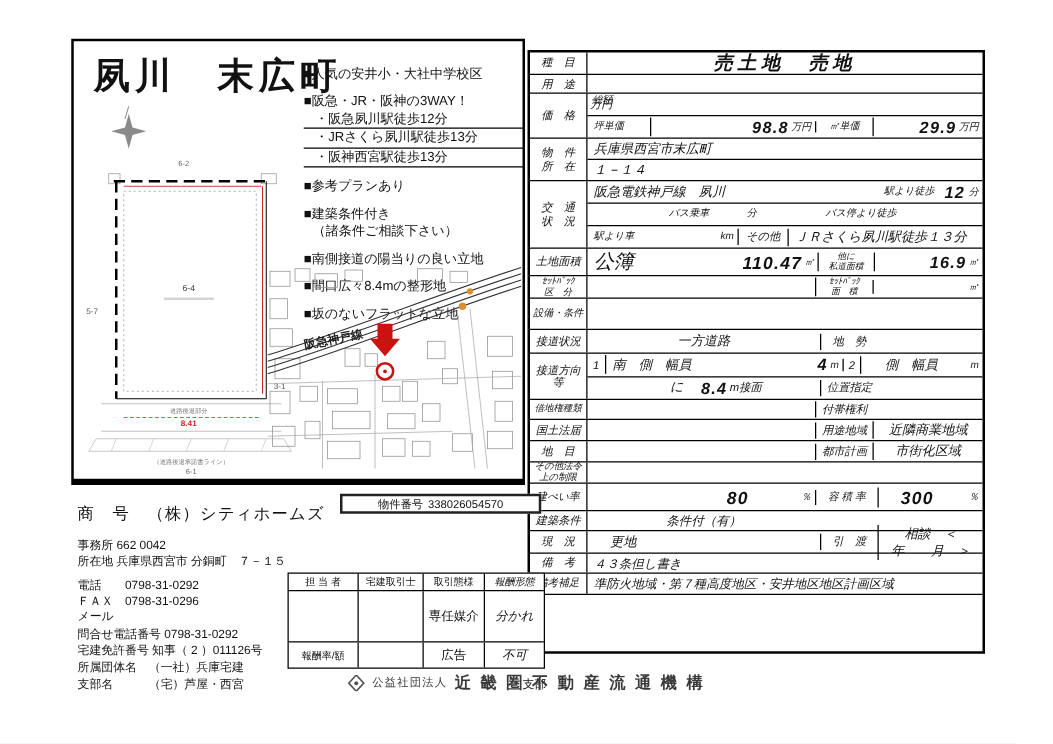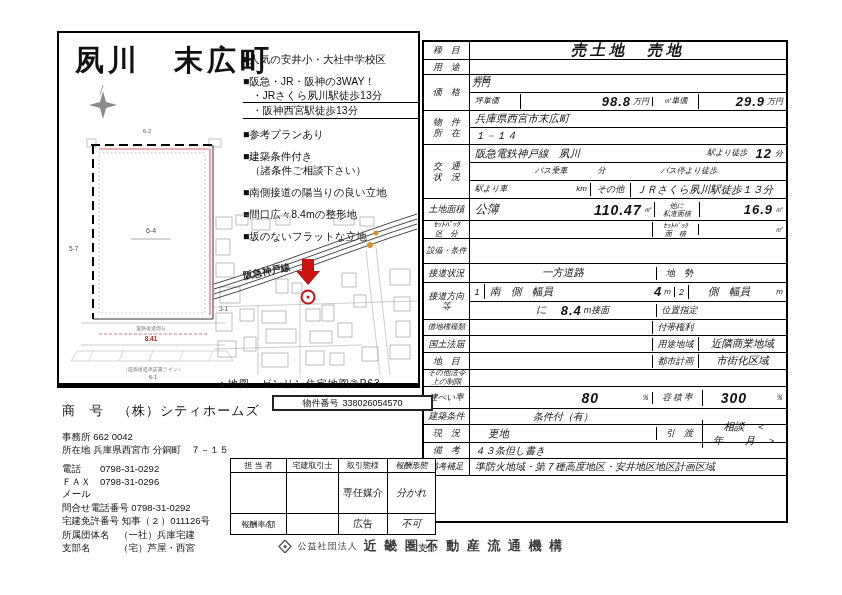--- a/index.html
+++ b/index.html
@@ -67,20 +67,21 @@
 <body>
 
 <div class="page">
 
   <div class="lbox">
     <div class="title">夙川　末広町</div>
 
     <div class="features">
       <div class="feat">■人気の安井小・大社中学校区</div>
       <div class="feat" style="margin-bottom:1px">■阪急・JR・阪神の3WAY！</div>
+      <div class="feat sub">・阪急夙川駅徒歩12分</div>
       <div class="feat sub">・JRさくら夙川駅徒歩13分</div>
       <div class="feat sub" style="margin-bottom:9px">・阪神西宮駅徒歩13分</div>
       <div class="feat">■参考プランあり</div>
       <div class="feat" style="margin-bottom:1px">■建築条件付き</div>
       <div class="feat subnote">（諸条件ご相談下さい）</div>
       <div class="feat">■南側接道の陽当りの良い立地</div>
       <div class="feat">■間口広々8.4mの整形地</div>
       <div class="feat">■坂のないフラットな立地</div>
     </div>
 
@@ -183,21 +184,20 @@
         </g>
         <circle cx="156" cy="32" r="3" fill="#d89030"></circle>
         <circle cx="162" cy="20" r="2.5" fill="#d89030"></circle>
         <text x="30" y="66" font-size="9.5" font-weight="bold" fill="#222" transform="rotate(-11 30 66)">阪急神戸線</text>
 
         <polygon points="88,46 100,46 100,58 106,58 94,72 82,58 88,58" fill="#cc1111"></polygon>
         <circle cx="94" cy="84" r="6.5" fill="none" stroke="#cc1111" stroke-width="2"></circle>
         <circle cx="94" cy="84" r="1.5" fill="#cc1111"></circle>
       </svg>
     </div>
-    <div class="mapcaption">▲地図　ゼンリン住宅地図②P63</div>
   </div>
 
   <div class="rtable">
 
     <div class="tr" style="height:18px">
       <div class="tl">種　目</div>
       <div class="tv ctr" style="font-size:15px;font-weight:bold;letter-spacing:4px;justify-content:center">売土地　売地</div>
     </div>
 
     <div class="tr" style="height:15px">
@@ -264,21 +264,21 @@
           </div>
           <div class="cell bL ctr lab9" style="width:40px">その他</div>
           <div class="cell bL pad grow">ＪＲさくら夙川駅徒歩１３分</div>
         </div>
       </div>
     </div>
 
     <div class="tr" style="height:22px">
       <div class="tl">土地面積</div>
       <div class="tv">
-        <div class="cell pad" style="width:56px;font-size:12px">公簿</div>
+        <div class="cell pad" style="width:56px;font-size:16px">公簿</div>
         <div class="cell rgt" style="width:130px;padding-right:2px">
           <span class="num" style="font-size:14px">110.47</span>
           <span class="unit">㎡</span>
         </div>
         <div class="cell bL ctr" style="width:46px;margin-left:auto">
             <span class="lab" style="font-size:7px;text-align:center">他に
 私道面積</span>
           </div>
         <div class="cell bL rgt" style="width:88px;padding-right:3px">
           <span class="num">16.9</span>

